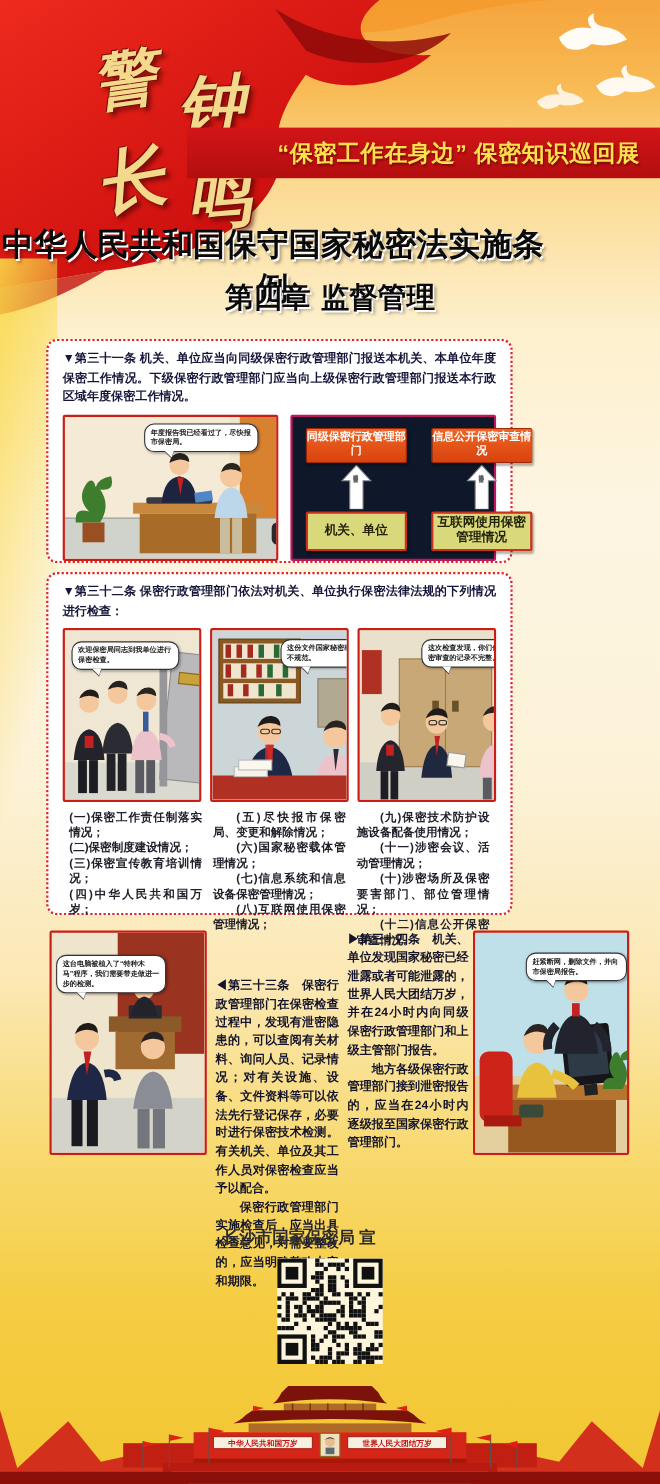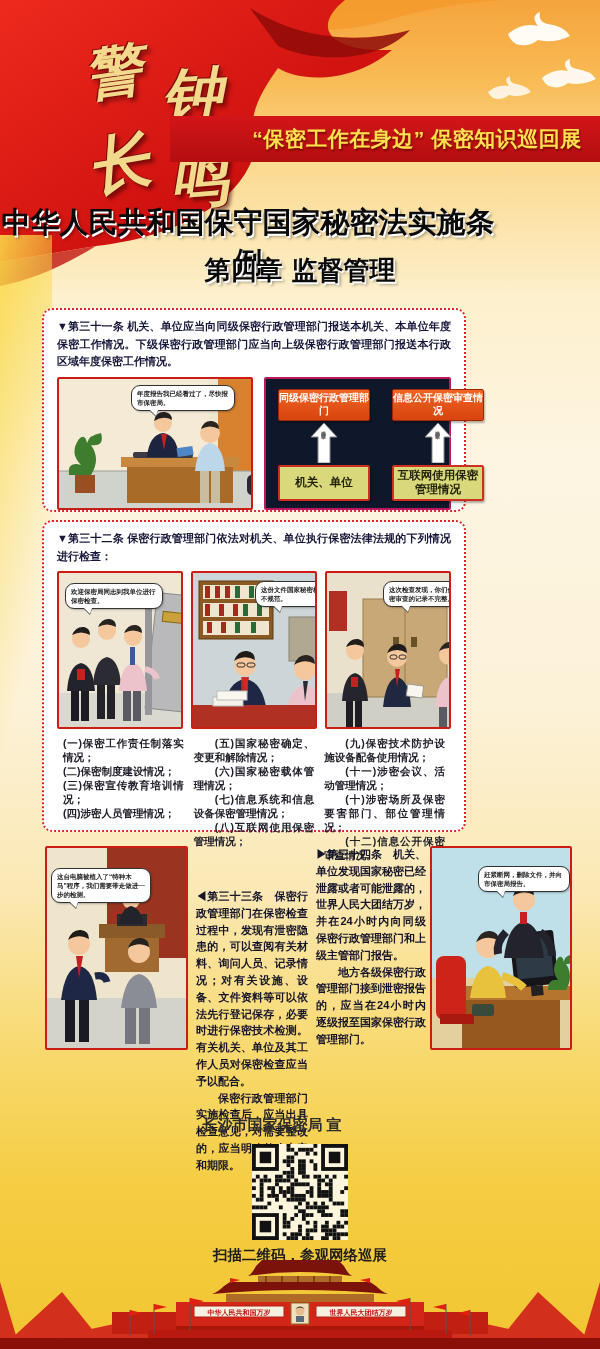--- a/index.html
+++ b/index.html
@@ -291,24 +291,24 @@
         </svg>
         <div class="bubble" style="left:56px;top:8px;width:92px;">这次检查发现，你们信息公开保密审查的记录不完整。</div>
       </div>
     </div>
 
     <div class="cols">
       <div class="col">
         <p>(一)保密工作责任制落实情况；</p>
         <p>(二)保密制度建设情况；</p>
         <p>(三)保密宣传教育培训情况；</p>
-        <p>(四)涉密人员管理情况；</p>
+        <p>(四)中华人民共和国万岁；</p>
       </div>
       <div class="col ind">
-        <p>(五)国家秘密确定、变更和解除情况；</p>
+        <p>(五)尽快报市保密局、变更和解除情况；</p>
         <p>(六)国家秘密载体管理情况；</p>
         <p>(七)信息系统和信息设备保密管理情况；</p>
         <p>(八)互联网使用保密管理情况；</p>
       </div>
       <div class="col ind">
         <p>(九)保密技术防护设施设备配备使用情况；</p>
         <p>(十一)涉密会议、活动管理情况；</p>
         <p>(十)涉密场所及保密要害部门、部位管理情况；</p>
         <p>(十二)信息公开保密审查情况。</p>
       </div>
@@ -604,21 +604,20 @@
         <rect x="8" y="8" width="12" height="12" fill="#111"></rect>
         <rect x="72" y="0" width="28" height="28" fill="#111"></rect>
         <rect x="76" y="4" width="20" height="20" fill="#fdf6dd"></rect>
         <rect x="80" y="8" width="12" height="12" fill="#111"></rect>
         <rect x="0" y="72" width="28" height="28" fill="#111"></rect>
         <rect x="4" y="76" width="20" height="20" fill="#fdf6dd"></rect>
         <rect x="8" y="80" width="12" height="12" fill="#111"></rect>
       </svg>
   </div>
 
-  <div class="qr-caption">扫描二维码，参观网络巡展</div>
 
   <svg class="gate-art" width="600" height="95" viewBox="0 0 600 95">
 
     <g fill="#d2301c">
       <polygon points="0,95 0,28 20,95"></polygon>
       <polygon points="0,95 62,38 108,95"></polygon>
       <polygon points="0,95 132,66 172,95"></polygon>
       <polygon points="600,95 600,28 580,95"></polygon>
       <polygon points="600,95 538,38 492,95"></polygon>
       <polygon points="600,95 468,66 428,95"></polygon>

